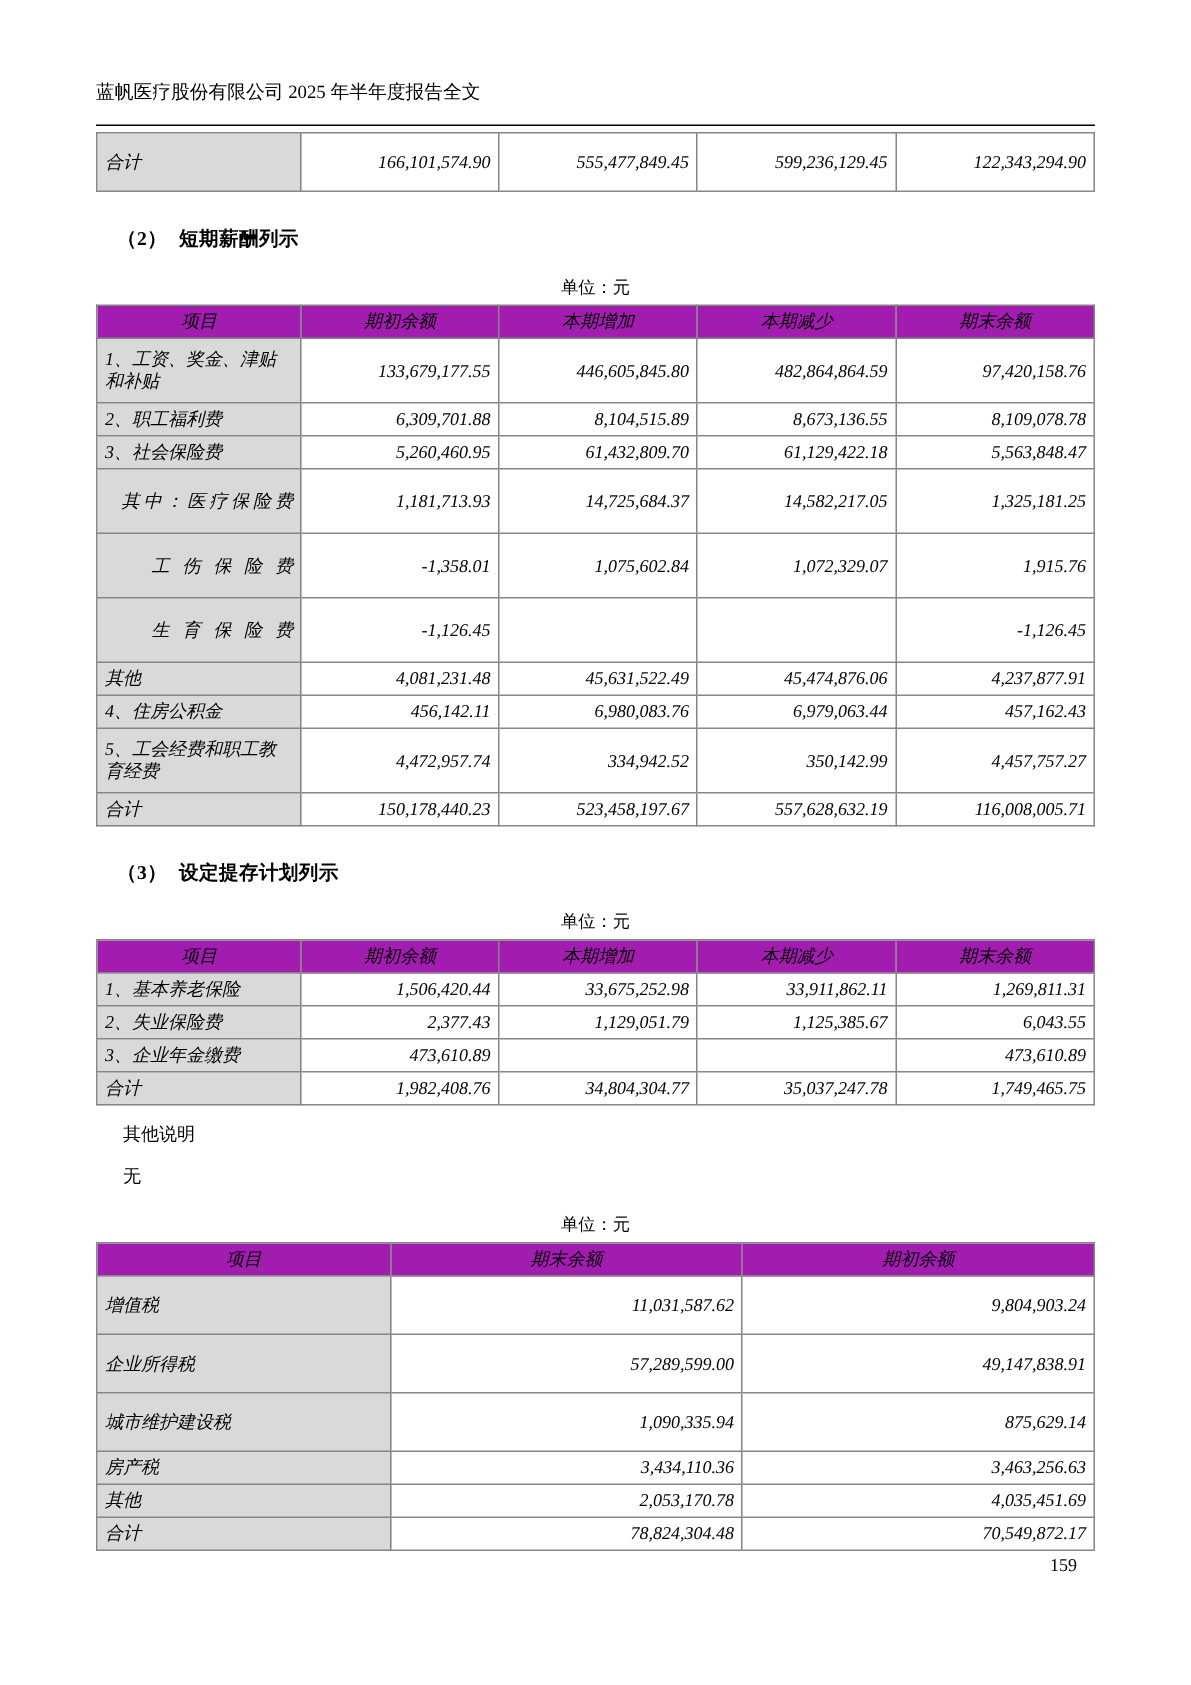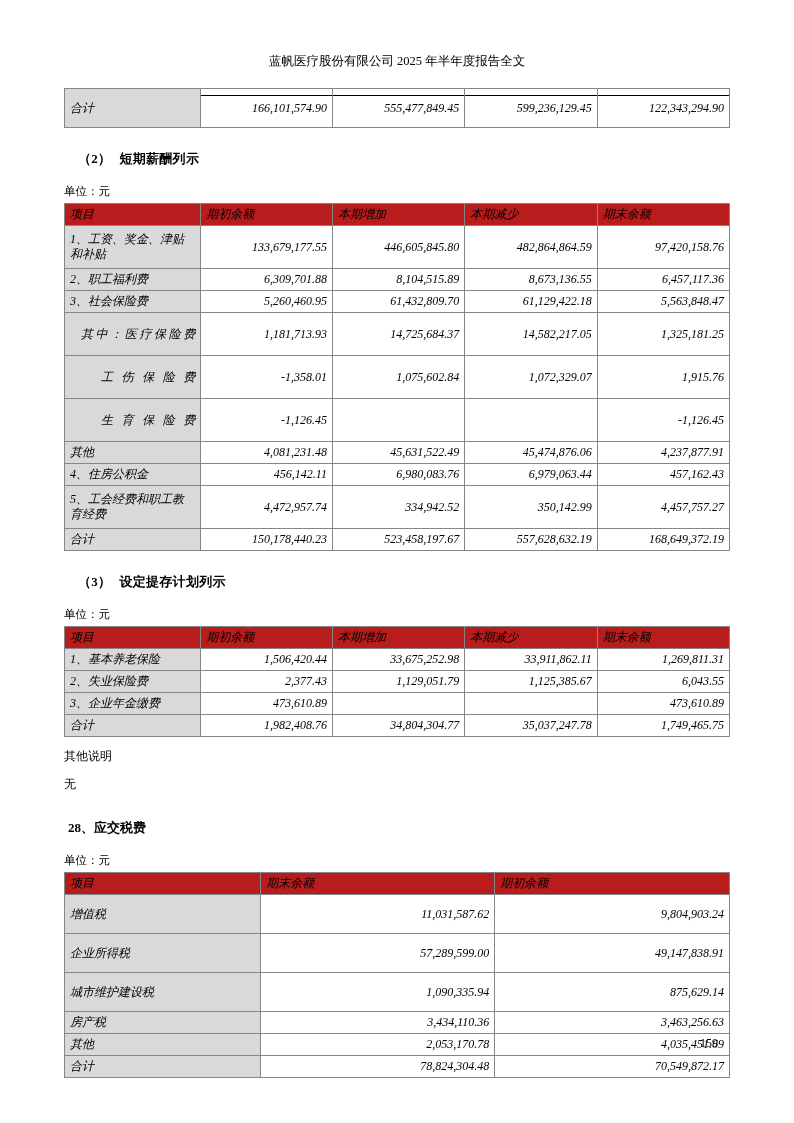--- a/index.html
+++ b/index.html
@@ -23,26 +23,26 @@
     padding: 0 64px;
   }
 
   
   .doc-header {
     position: absolute;
     top: 52px;
     left: 64px;
     right: 64px;
     height: 26px;
-    text-align: center;
+    text-align: left;
     font-size: 12.5px;
     line-height: 18px;
     color: #000;
     border-bottom: 1.2px solid #000;
-    padding-bottom: 17px;
+    padding-bottom: 5px;
   }
 
   
   .content {
     position: absolute;
     top: 88px;
     left: 64px;
     width: 666px;
   }
 
@@ -55,22 +55,22 @@
     font-style: italic;
   }
   table.fin td, table.fin th {
     border: 1px solid #868686;
     padding: 3px 5px;
     vertical-align: middle;
     font-weight: normal;
     line-height: 15px;
   }
   .hdr-cell {
-    background: #b91c1c;
-    text-align: left;
+    background: #a21caf;
+    text-align: center;
     font-size: 12px;
   }
   .lbl {
     background: #d9d9d9;
     text-align: left;
     font-size: 12px;
   }
   .lbl.sub {
     text-align: justify;
     text-align-last: justify;
@@ -100,27 +100,27 @@
     margin: 22px 0 0 14px;
     letter-spacing: 0.3px;
   }
   .sec-sub .idx { margin-right: 8px; }
   .sec-num {
     font-size: 13px;
     font-weight: bold;
     margin: 26px 0 0 4px;
   }
   .unit {
-    text-align: left;
+    text-align: center;
     font-size: 11.5px;
     margin: 16px 0 4px 0;
   }
   .note {
     font-size: 12px;
-    margin: 11px 0 0 0;
+    margin: 11px 0 0 18px;
   }
 
   .page-num {
     position: absolute;
     right: 76px;
     bottom: 72px;
     font-size: 12px;
   }
 </style>
 </head>
@@ -180,21 +180,21 @@
           <td class="num">133,679,177.55</td>
           <td class="num">446,605,845.80</td>
           <td class="num">482,864,864.59</td>
           <td class="num">97,420,158.76</td>
         </tr>
         <tr>
           <td class="lbl">2、职工福利费</td>
           <td class="num">6,309,701.88</td>
           <td class="num">8,104,515.89</td>
           <td class="num">8,673,136.55</td>
-          <td class="num">6,457,117.36</td>
+          <td class="num">8,109,078.78</td>
         </tr>
         <tr>
           <td class="lbl">3、社会保险费</td>
           <td class="num">5,260,460.95</td>
           <td class="num">61,432,809.70</td>
           <td class="num">61,129,422.18</td>
           <td class="num">5,563,848.47</td>
         </tr>
         <tr class="xtall">
           <td class="lbl sub">其中：医疗保险费</td>
@@ -236,21 +236,21 @@
           <td class="num">4,472,957.74</td>
           <td class="num">334,942.52</td>
           <td class="num">350,142.99</td>
           <td class="num">4,457,757.27</td>
         </tr>
         <tr>
           <td class="lbl">合计</td>
           <td class="num">150,178,440.23</td>
           <td class="num">523,458,197.67</td>
           <td class="num">557,628,632.19</td>
-          <td class="num">168,649,372.19</td>
+          <td class="num">116,008,005.71</td>
         </tr>
       </tbody>
     </table>
 
     <div class="sec-sub">
       <span class="idx">（3）</span><span>设定提存计划列示</span>
     </div>
 
     <div class="unit">单位：元</div>
 
@@ -299,21 +299,20 @@
           <td class="num">34,804,304.77</td>
           <td class="num">35,037,247.78</td>
           <td class="num">1,749,465.75</td>
         </tr>
       </tbody>
     </table>
 
     <div class="note">其他说明</div>
     <div class="note">无</div>
 
-    <div class="sec-num">28、应交税费</div>
 
     <div class="unit">单位：元</div>
 
     <table class="fin">
       <colgroup>
         <col style="width:29.5%">
           <col style="width:35.2%">
           <col style="width:35.3%">
       </colgroup>
       <thead>

